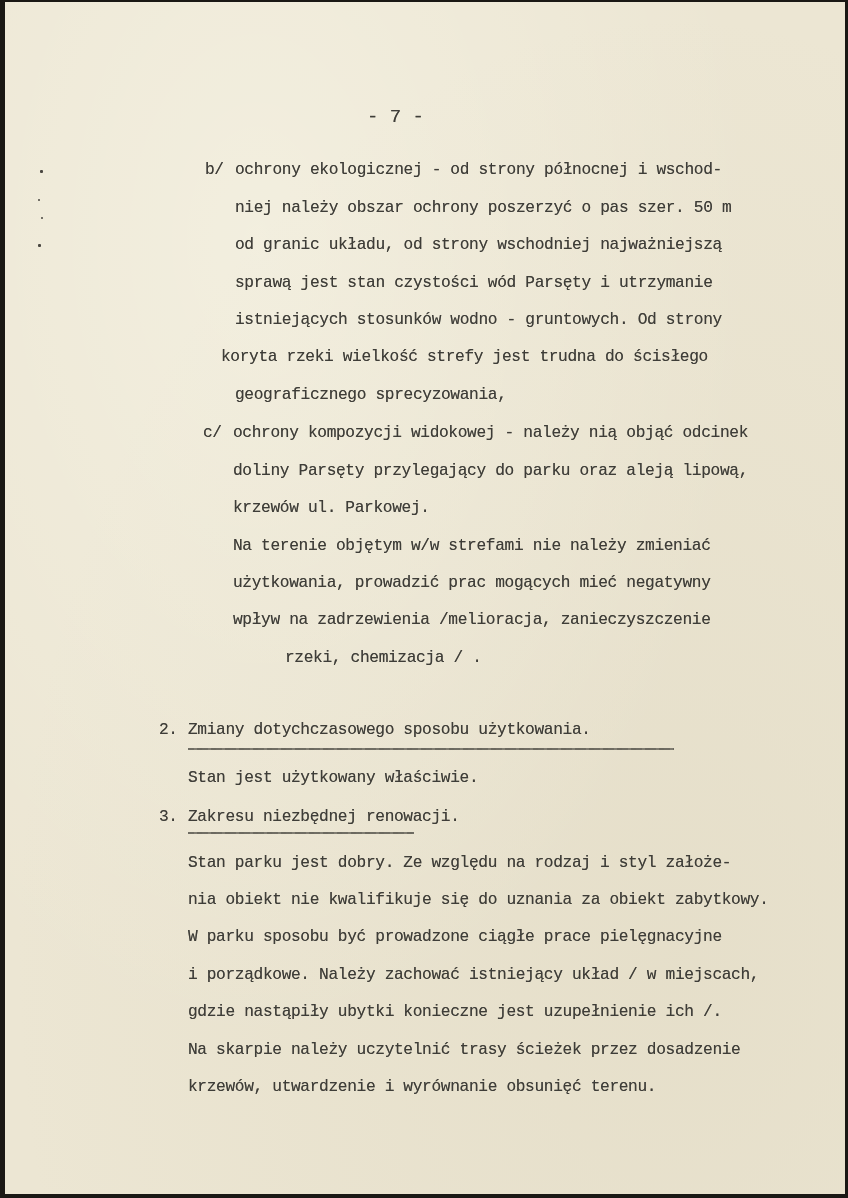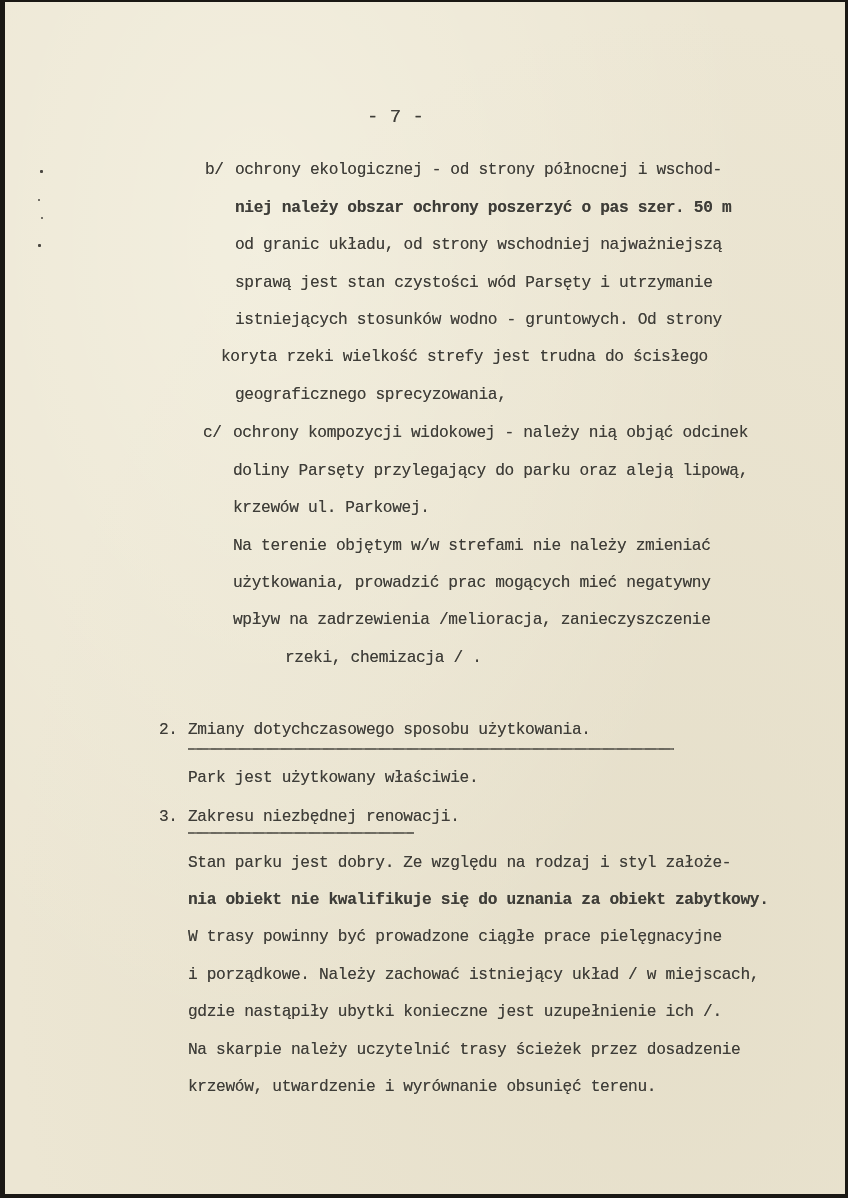--- a/index.html
+++ b/index.html
@@ -63,21 +63,21 @@
   <span class="speck" style="left:35px;top:168px;"></span>
   <span class="speck" style="left:33px;top:197px;width:2px;height:2px;"></span>
   <span class="speck" style="left:36px;top:215px;width:2px;height:2px;"></span>
   <span class="speck" style="left:33px;top:242px;"></span>
 
   <div class="page-number">- 7 -</div>
 
   <div>
     <div class="line" style="left:200px;top:158px;">b/</div>
     <div class="line" style="left:230px;top:158px;">ochrony ekologicznej - od strony północnej i wschod-</div>
-    <div class="line" style="left:230px;top:196px;font-weight:bold;">niej należy obszar ochrony poszerzyć o pas szer. 50 m</div>
+    <div class="line" style="left:230px;top:196px;">niej należy obszar ochrony poszerzyć o pas szer. 50 m</div>
     <div class="line" style="left:230px;top:233px;">od granic układu, od strony wschodniej najważniejszą</div>
     <div class="line" style="left:230px;top:271px;">sprawą jest stan czystości wód Parsęty i utrzymanie</div>
     <div class="line" style="left:230px;top:308px;">istniejących stosunków wodno - gruntowych. Od strony</div>
     <div class="line" style="left:216px;top:345px;">koryta rzeki wielkość strefy jest trudna do ścisłego</div>
     <div class="line" style="left:230px;top:383px;text-align:right;">geograficznego sprecyzowania,</div>
   </div>
 
   <div>
     <div class="line" style="left:198px;top:421px;">c/</div>
     <div class="line" style="left:228px;top:421px;">ochrony kompozycji widokowej - należy nią objąć odcinek</div>
@@ -90,29 +90,29 @@
     <div class="line" style="left:228px;top:571px;">użytkowania, prowadzić prac mogących mieć negatywny</div>
     <div class="line" style="left:228px;top:608px;">wpływ na zadrzewienia /melioracja, zanieczyszczenie</div>
     <div class="line" style="left:244px;top:646px;margin-left:36px;">rzeki, chemizacja / .</div>
   </div>
 
 
   <div>
     <div class="line" style="left:154px;top:718px;">2.</div>
     <div class="line" style="left:183px;top:718px;text-align:center;">Zmiany dotychczasowego sposobu użytkowania.</div>
     <div class="uline" style="left:183px;top:746px;width:486px;"></div>
-    <div class="line" style="left:183px;top:766px;">Park jest użytkowany właściwie.</div>
+    <div class="line" style="left:183px;top:766px;">Stan jest użytkowany właściwie.</div>
   </div>
 
   <div>
     <div class="line" style="left:154px;top:805px;">3.</div>
     <div class="line" style="left:183px;top:805px;">Zakresu niezbędnej renowacji.</div>
     <div class="uline" style="left:183px;top:830px;width:226px;"></div>
     <div class="line" style="left:183px;top:851px;">Stan parku jest dobry. Ze względu na rodzaj i styl założe-</div>
-    <div class="line" style="left:183px;top:888px;font-weight:bold;">nia obiekt nie kwalifikuje się do uznania za obiekt zabytkowy.</div>
-    <div class="line" style="left:183px;top:925px;">W trasy powinny być prowadzone ciągłe prace pielęgnacyjne</div>
+    <div class="line" style="left:183px;top:888px;">nia obiekt nie kwalifikuje się do uznania za obiekt zabytkowy.</div>
+    <div class="line" style="left:183px;top:925px;">W parku sposobu być prowadzone ciągłe prace pielęgnacyjne</div>
     <div class="line" style="left:183px;top:963px;">i porządkowe. Należy zachować istniejący układ / w miejscach,</div>
     <div class="line" style="left:183px;top:1000px;">gdzie nastąpiły ubytki konieczne jest uzupełnienie ich /.</div>
     <div class="line" style="left:183px;top:1038px;">Na skarpie należy uczytelnić trasy ścieżek przez dosadzenie</div>
     <div class="line" style="left:183px;top:1075px;">krzewów, utwardzenie i wyrównanie obsunięć terenu.</div>
   </div>
 
 </div>
 
 </body></html>

